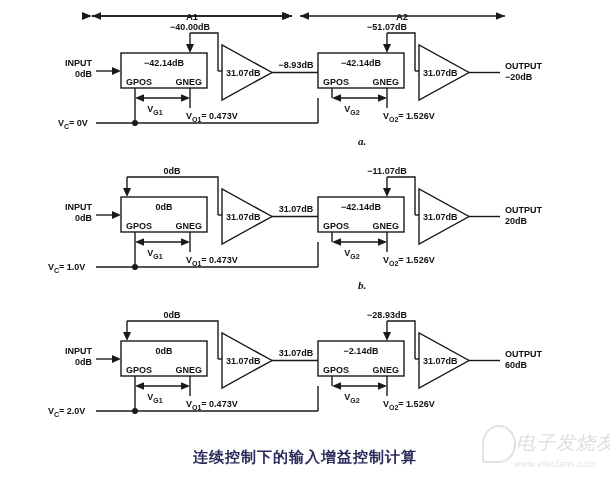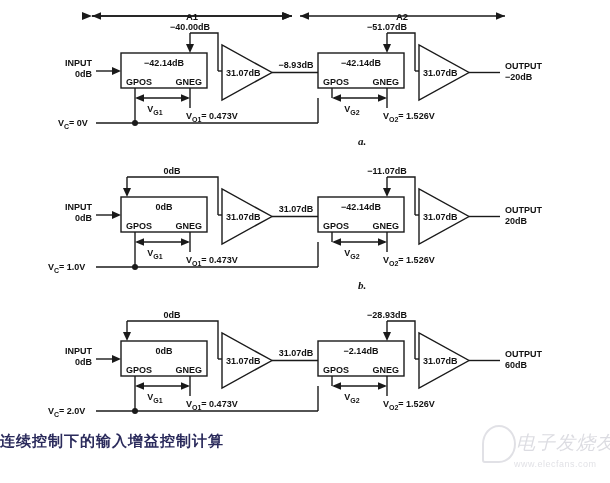--- a/index.html
+++ b/index.html
@@ -35,21 +35,22 @@
     white-space:nowrap;
     margin-top:8px;
   }
   .wm-logo{
     position:absolute;left:0;top:4px;
     width:30px;height:34px;
     border:2px solid #9b9cab;
     border-radius:50% 50% 50% 8%;
   }
   .caption{
-    position:absolute;left:0;top:432px;width:610px;
+    position:absolute;left:0;top:448px;width:610px;
+    text-align:center;
     font-family:"DejaVu Sans", sans-serif;
     font-size:15px;
     color:#2b2b5c;
     font-weight:600;
     letter-spacing:1px;
   }
 </style>
 </head>
 <body>
 

